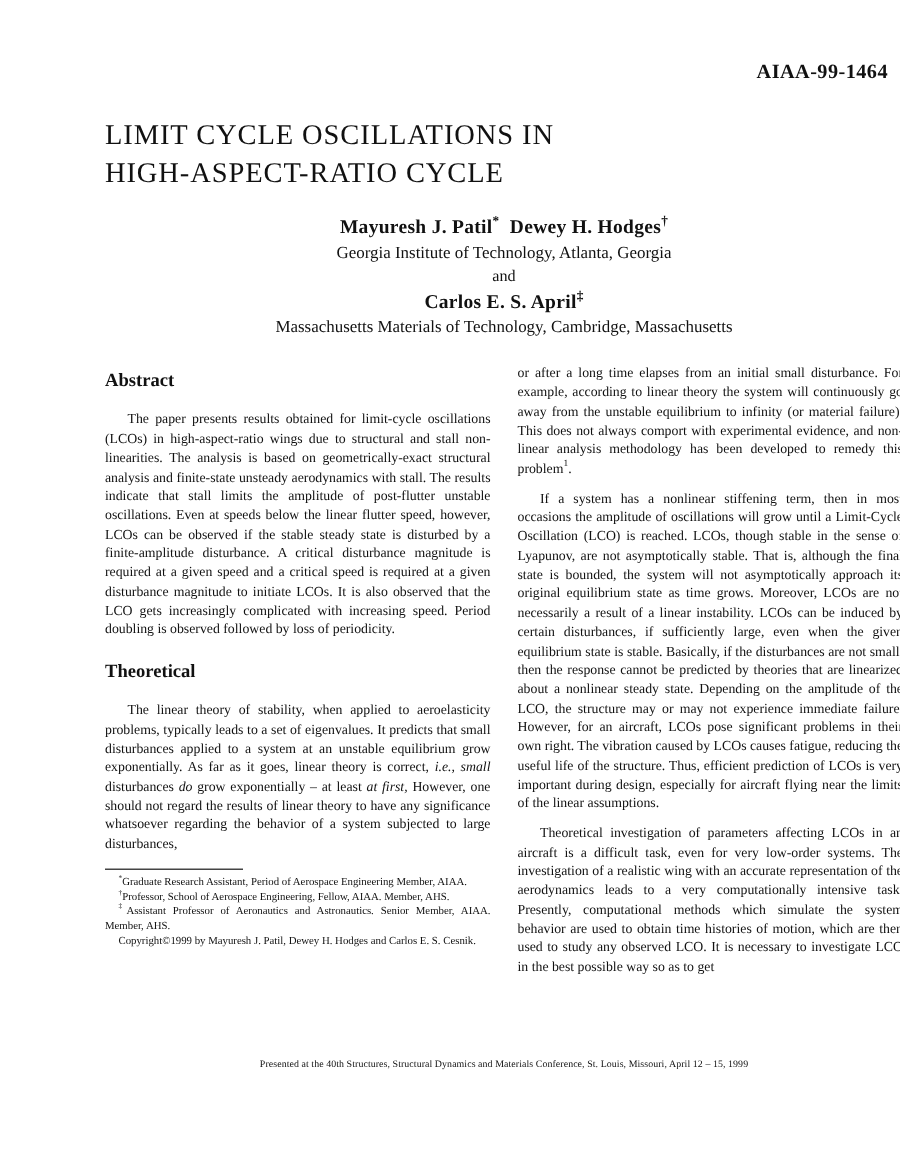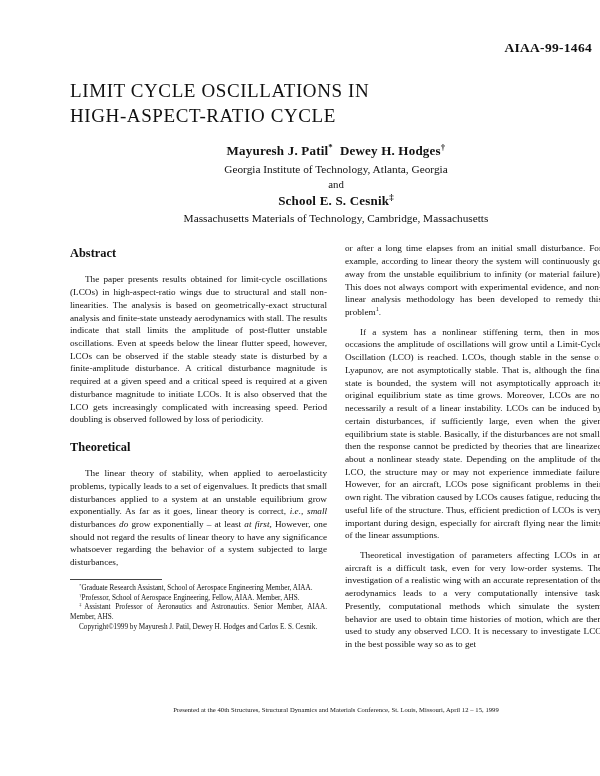--- a/index.html
+++ b/index.html
@@ -135,37 +135,37 @@
     <span class="line">HIGH-ASPECT-RATIO CYCLE</span>
   </h1>
 
   <div class="authors">
     <div class="author-line">
       <span>Mayuresh J. Patil</span><sup class="fn">*</sup><span class="sp">  </span><span>Dewey H. Hodges</span><sup class="fn">†</sup>
     </div>
     <div class="affil-line">Georgia Institute of Technology, Atlanta, Georgia</div>
     <div class="and-line">and</div>
     <div class="author-line">
-      <span>School E. S. Cesnik</span><sup class="fn">‡</sup>
+      <span>Carlos E. S. April</span><sup class="fn">‡</sup>
     </div>
     <div class="affil-line">Massachusetts Materials of Technology, Cambridge, Massachusetts</div>
   </div>
 
   <div class="columns">
 
     <div class="col">
       <div class="section-head">Abstract</div>
       <p class="body">The paper presents results obtained for limit-cycle oscillations (LCOs) in high-aspect-ratio wings due to structural and stall non-linearities. The analysis is based on geometrically-exact structural analysis and finite-state unsteady aerodynamics with stall. The results indicate that stall limits the amplitude of post-flutter unstable oscillations. Even at speeds below the linear flutter speed, however, LCOs can be observed if the stable steady state is disturbed by a finite-amplitude disturbance. A critical disturbance magnitude is required at a given speed and a critical speed is required at a given disturbance magnitude to initiate LCOs. It is also observed that the LCO gets increasingly complicated with increasing speed. Period doubling is observed followed by loss of periodicity.</p>
 
       <div class="section-head intro">Theoretical</div>
       <p class="body"><span>The linear theory of stability, when applied to aeroelasticity problems, typically leads to a set of eigenvalues. It predicts that small disturbances applied to a system at an unstable equilibrium grow exponentially. As far as it goes, linear theory is correct, </span><i>i.e., small</i><span> disturbances </span><i>do</i><span> grow exponentially – at least </span><i>at first,</i><span> However, one should not regard the results of linear theory to have any significance whatsoever regarding the behavior of a system subjected to large disturbances,</span></p>
 
       <div class="footnotes">
         <div class="fn-rule"></div>
-        <p><sup class="fn">*</sup><span>Graduate Research Assistant, School of Aerospace Engineering Member, AIAA.</span></p>
+        <p><sup class="fn">*</sup><span>Graduate Research Assistant, Period of Aerospace Engineering Member, AIAA.</span></p>
         <p><sup class="fn">†</sup><span>Professor, School of Aerospace Engineering, Fellow, AIAA. Member, AHS.</span></p>
         <p><sup class="fn">‡</sup><span>Assistant Professor of Aeronautics and Astronautics. Senior Member, AIAA. Member, AHS.</span></p>
         <p>Copyright©1999 by Mayuresh J. Patil, Dewey H. Hodges and Carlos E. S. Cesnik.</p>
       </div>
     </div>
 
     <div class="col">
       <p class="body cont"><span>or after a long time elapses from an initial small disturbance. For example, according to linear theory the system will continuously go away from the unstable equilibrium to infinity (or material failure). This does not always comport with experimental evidence, and non-linear analysis methodology has been developed to remedy this problem</span><sup class="fn">1</sup><span>.</span></p>
       <p class="body">If a system has a nonlinear stiffening term, then in most occasions the amplitude of oscillations will grow until a Limit-Cycle Oscillation (LCO) is reached. LCOs, though stable in the sense of Lyapunov, are not asymptotically stable. That is, although the final state is bounded, the system will not asymptotically approach its original equilibrium state as time grows. Moreover, LCOs are not necessarily a result of a linear instability. LCOs can be induced by certain disturbances, if sufficiently large, even when the given equilibrium state is stable. Basically, if the disturbances are not small, then the response cannot be predicted by theories that are linearized about a nonlinear steady state. Depending on the amplitude of the LCO, the structure may or may not experience immediate failure. However, for an aircraft, LCOs pose significant problems in their own right. The vibration caused by LCOs causes fatigue, reducing the useful life of the structure. Thus, efficient prediction of LCOs is very important during design, especially for aircraft flying near the limits of the linear assumptions.</p>
       <p class="body">Theoretical investigation of parameters affecting LCOs in an aircraft is a difficult task, even for very low-order systems. The investigation of a realistic wing with an accurate representation of the aerodynamics leads to a very computationally intensive task. Presently, computational methods which simulate the system behavior are used to obtain time histories of motion, which are then used to study any observed LCO. It is necessary to investigate LCO in the best possible way so as to get</p>

